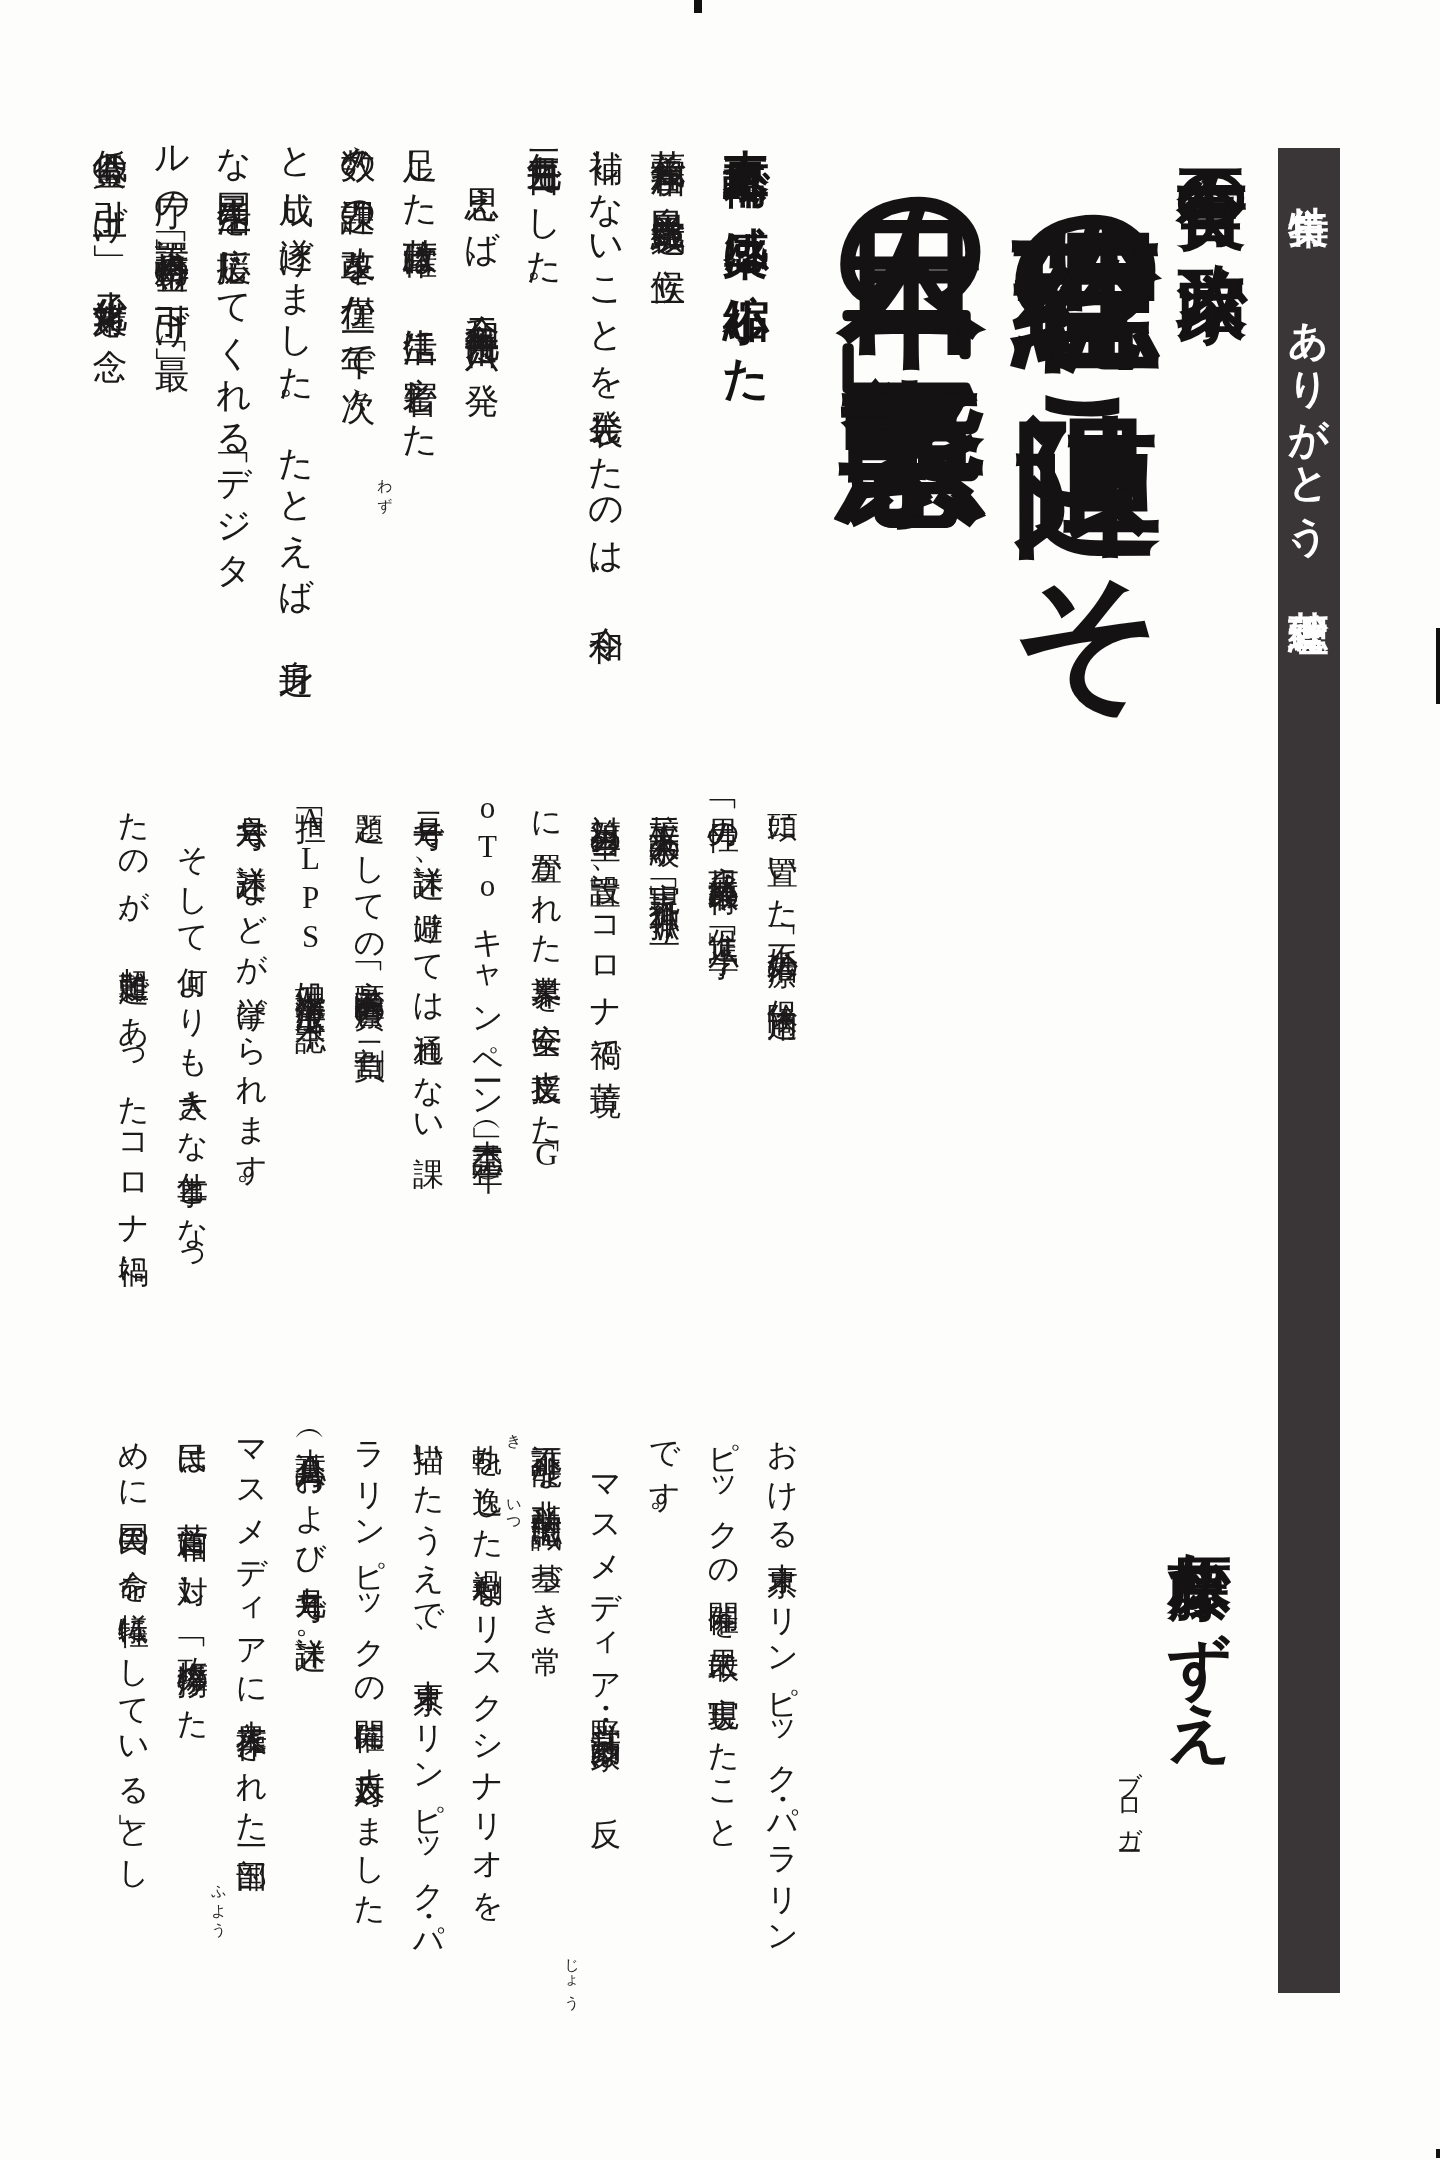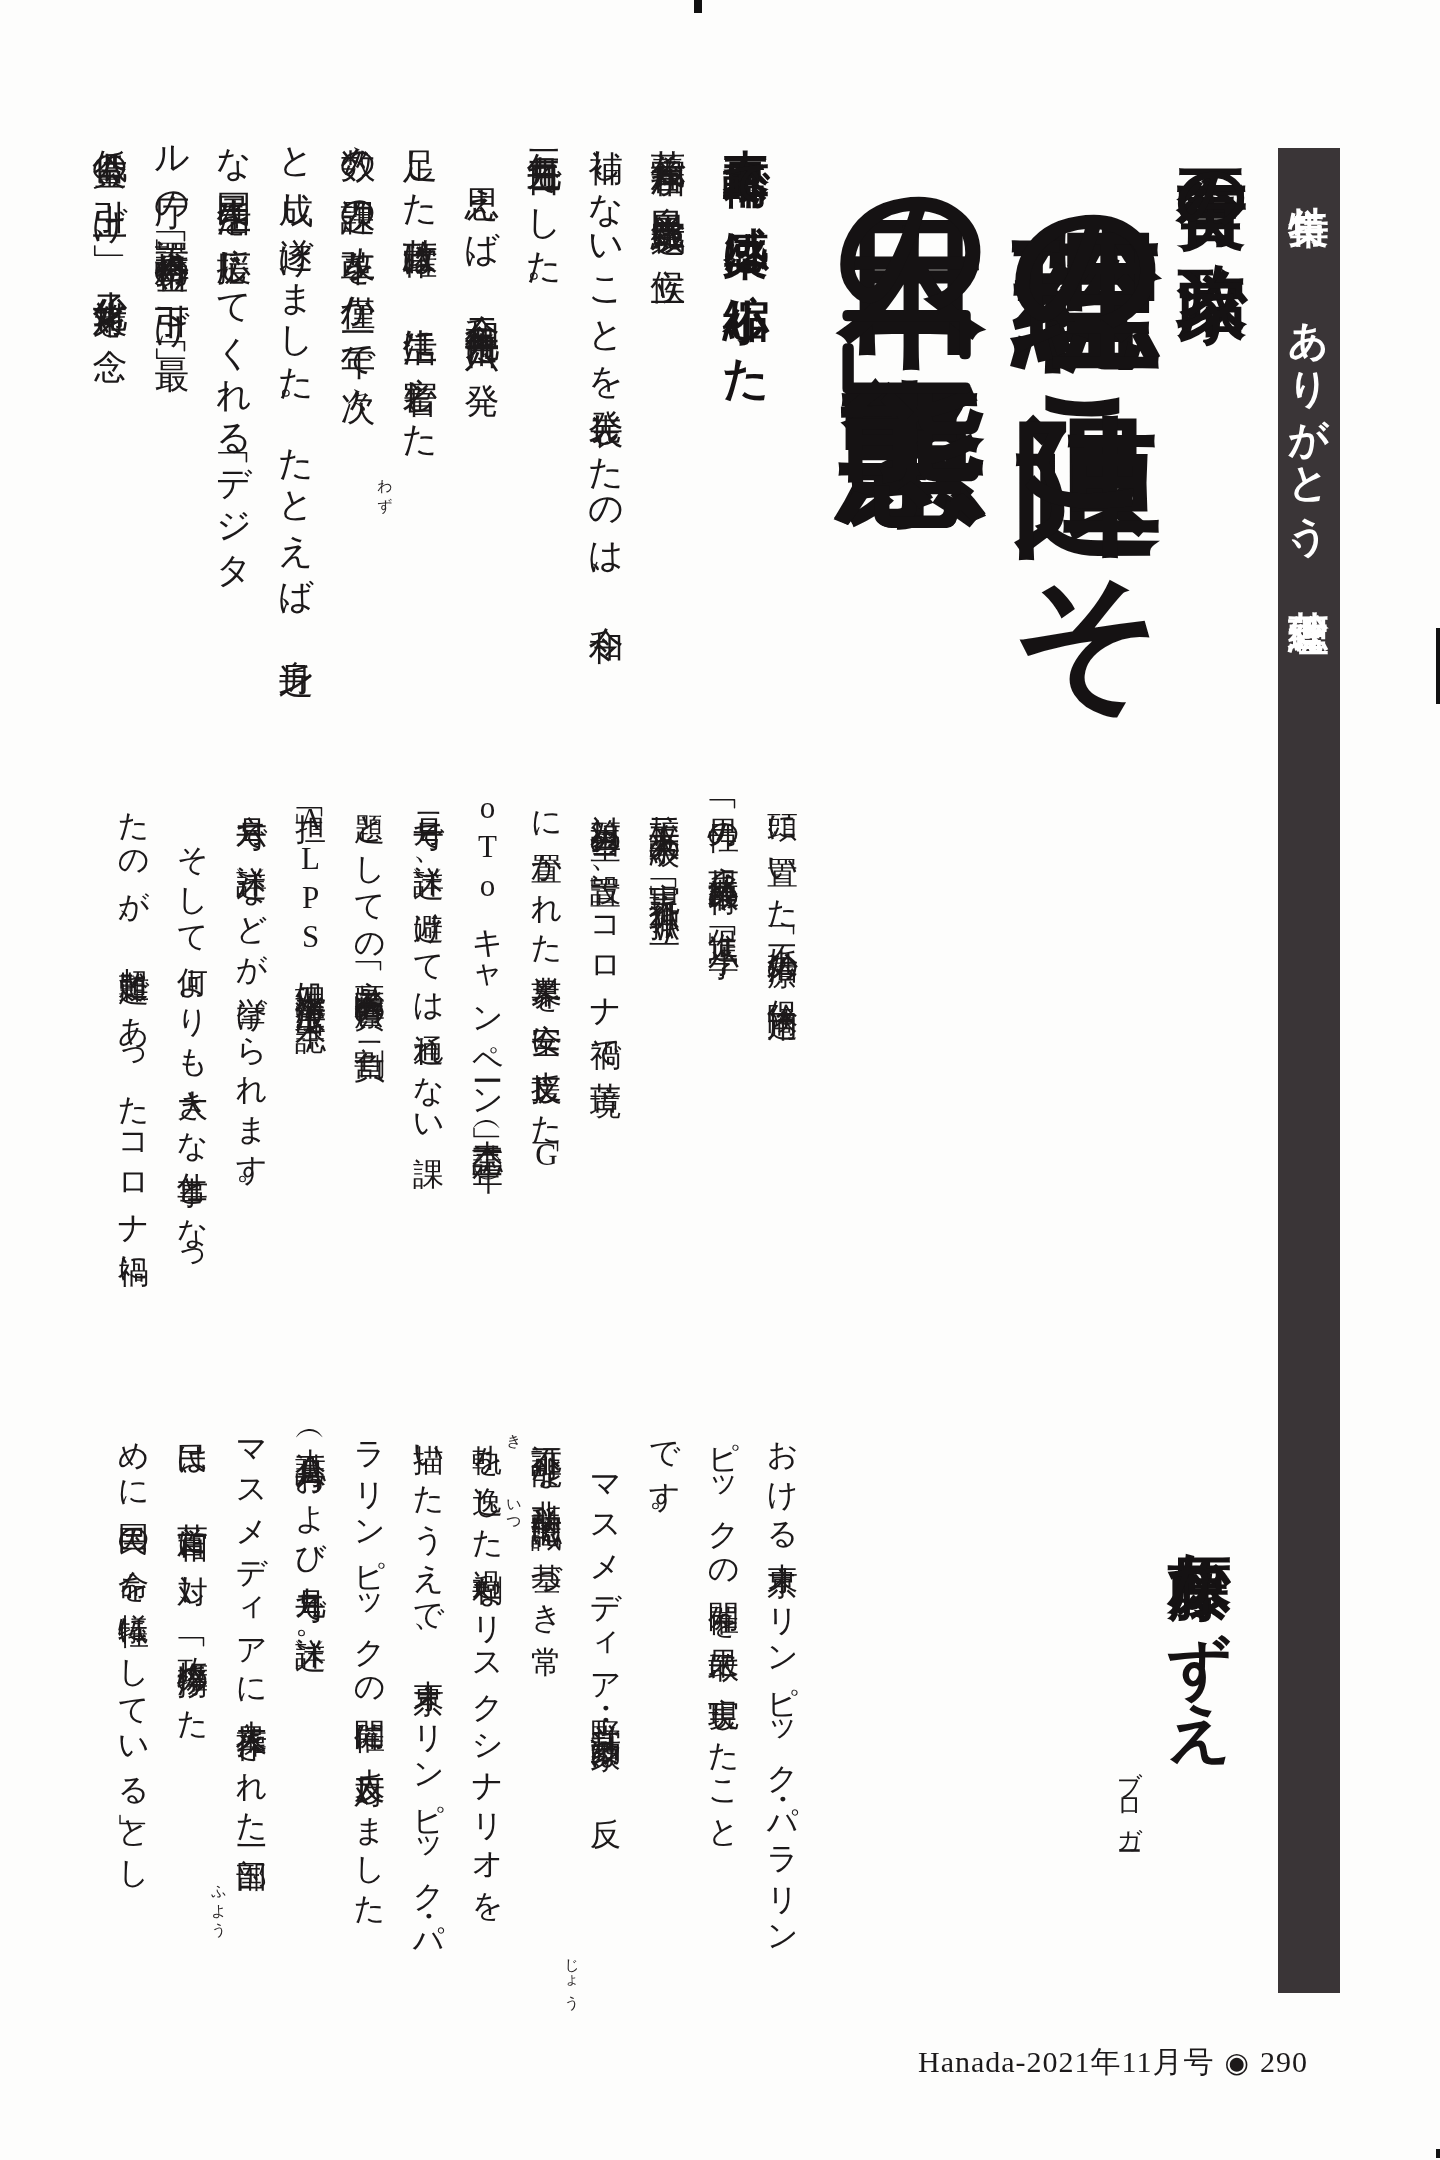--- a/index.html
+++ b/index.html
@@ -168,17 +168,14 @@
     <p>めに国民の命を犠牲にしている」とし</p>
   </div>
   <div class="ruby" style="top:1948px; left:562px;">じょう</div>
   <div class="ruby" style="top:1424px; left:504px;">き</div>
   <div class="ruby" style="top:1490px; left:504px;">いつ</div>
   <div class="ruby" style="top:1875px; left:209px;">ふよう</div>
 
   <div class="v author-name">藤原かずえ</div>
   <div class="v author-role">ブロガー</div>
 
-  <div class="footer">
-    <span>Hanada-2021年11月号</span><span class="bullet">◉</span><span>290</span>
-  </div>
 
 </div>
 
 </body></html>

